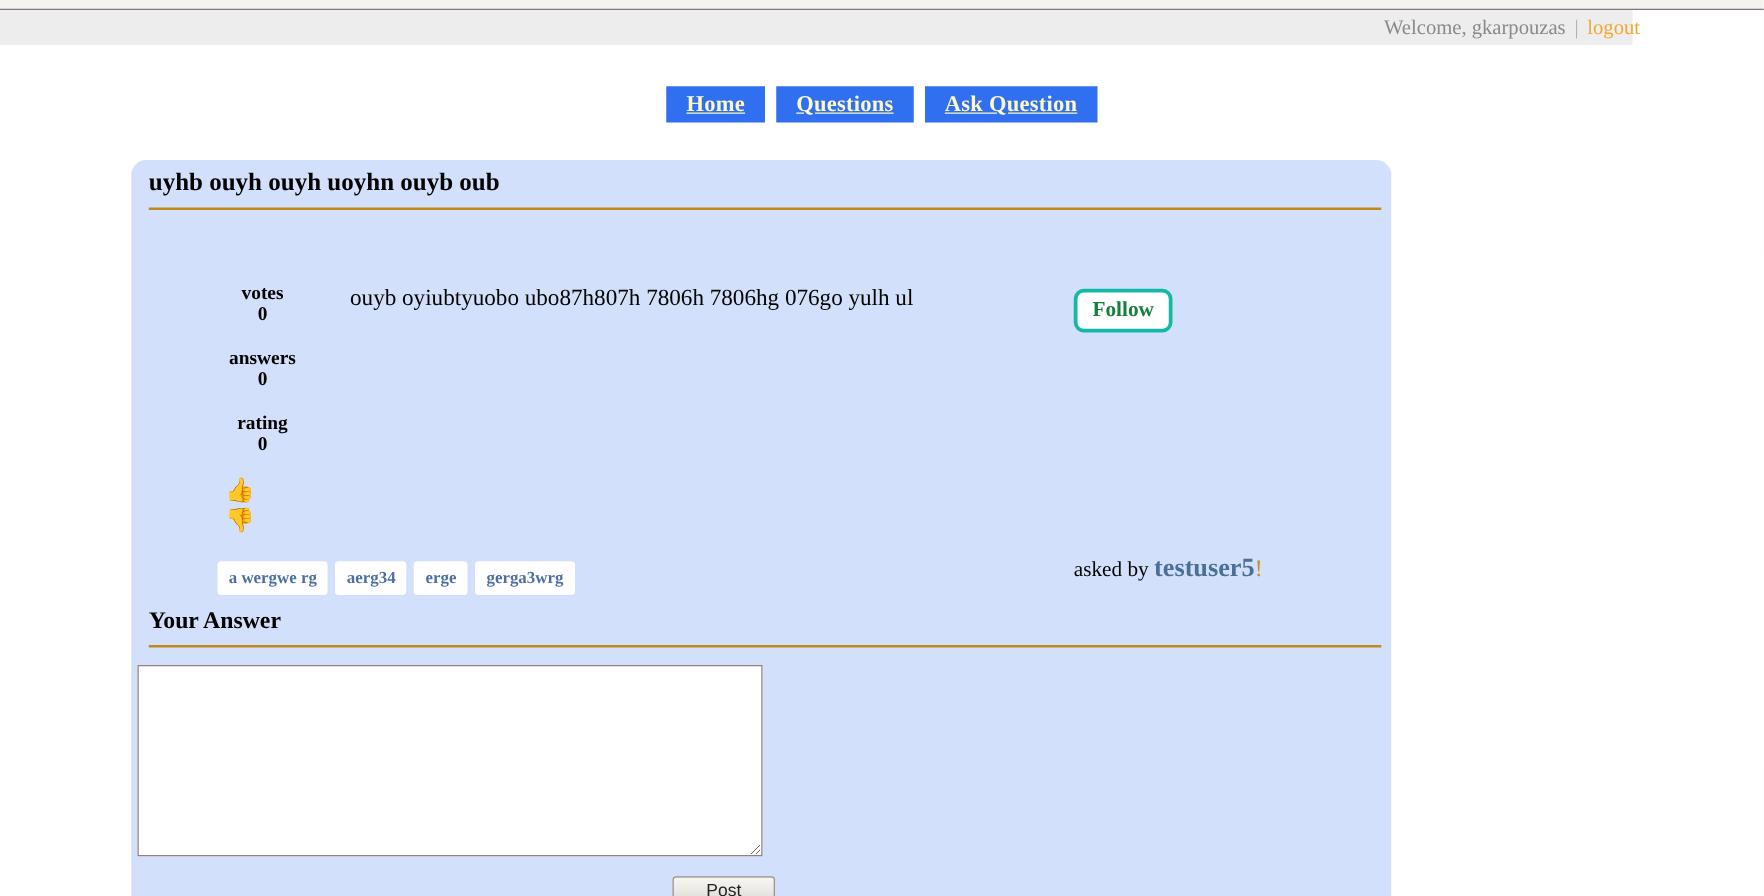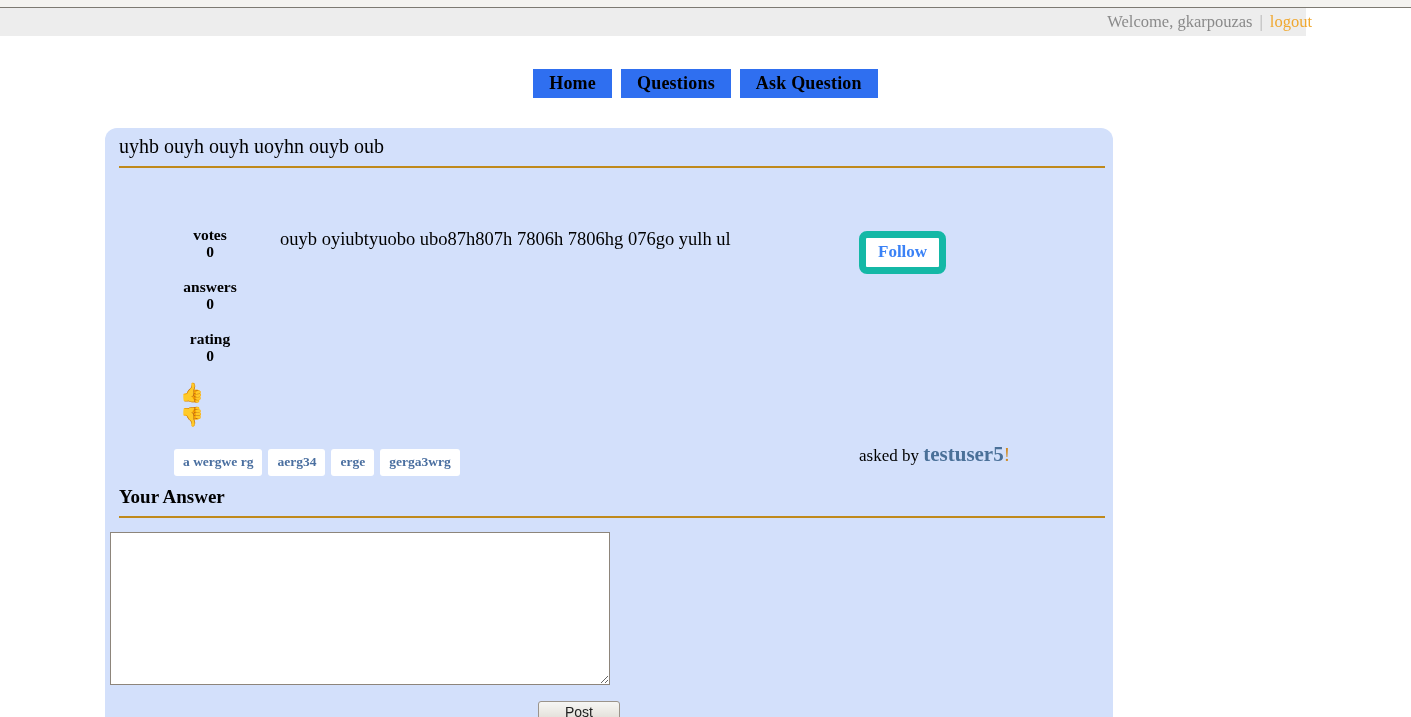--- a/index.html
+++ b/index.html
@@ -79,47 +79,48 @@
   .nav {
     position: absolute;
     left: 0; top: 69px;
     width: 1411px;
     display: flex;
     justify-content: center;
     gap: 9px;
   }
   .nav-btn {
     background: #2f6ff0;
-    color: #000000;
+    color: #fef9c3;
     font-family: "Liberation Serif", "DejaVu Serif", serif;
     font-weight: bold;
     font-size: 18px;
     line-height: 29px;
     height: 29px;
     padding: 0 16px;
     border: 0;
     cursor: pointer;
     white-space: nowrap;
     letter-spacing: 0.2px;
+    text-decoration: underline;
   }
 
   
   .panel {
     position: absolute;
     left: 105px;
     top: 128px;
     width: 1008px;
     height: 589px;
     background: #d3e0fb;
     border-radius: 12px 12px 0 0;
     box-sizing: border-box;
   }
   .panel-title {
     font-family: "Liberation Serif", "DejaVu Serif", serif;
-    font-weight: normal;
+    font-weight: bold;
     font-size: 20px;
     color: #000000;
     padding: 7px 0 0 14px;
   }
   .rule {
     height: 0;
     border-top: 2px solid #c08a1b;
     margin: 8px 8px 0 14px;
   }
 
@@ -170,23 +171,23 @@
     line-height: 22px;
   }
   .follow-wrap {
     position: absolute;
     left: 754px;
     top: 63px;
   }
   .follow-btn {
     display: inline-block;
     background: #ffffff;
-    border: 7px solid #14b8a6;
+    border: 3px solid #14b8a6;
     border-radius: 8px;
-    color: #3b82f6;
+    color: #15803d;
     font-family: "Liberation Serif", "DejaVu Serif", serif;
     font-weight: bold;
     font-size: 17px;
     padding: 4px 12px 5px 12px;
     cursor: pointer;
     text-align: right;
   }
   .tags {
     position: absolute;
     left: 69px;

